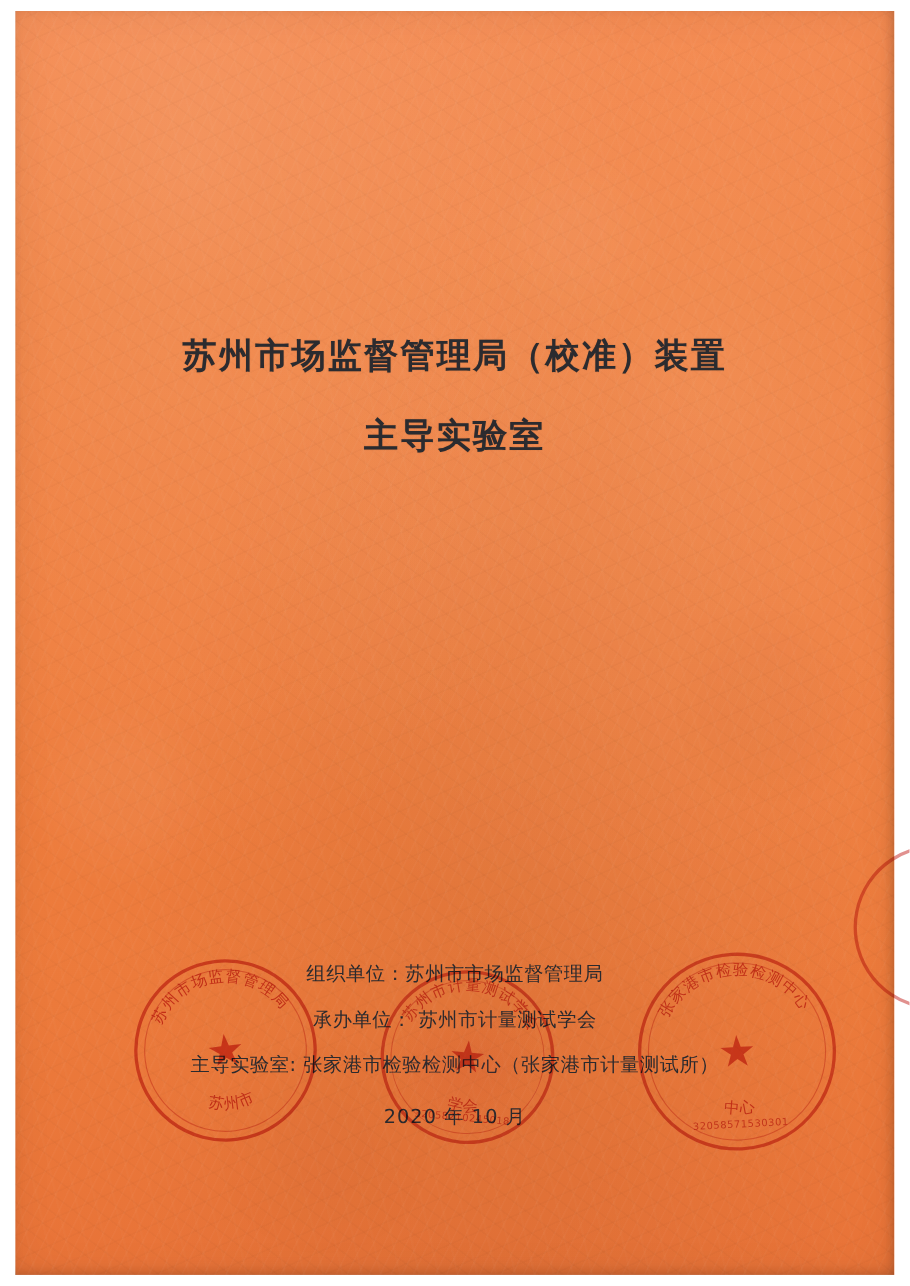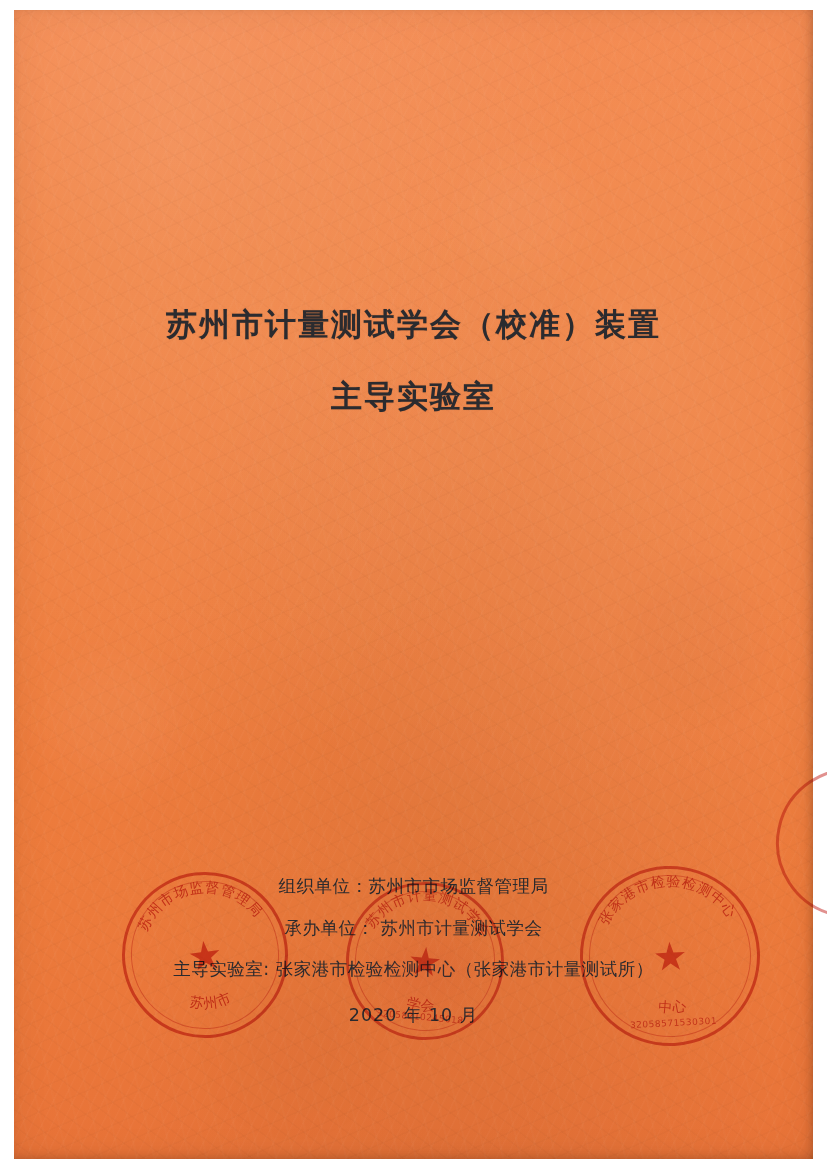--- a/index.html
+++ b/index.html
@@ -166,21 +166,21 @@
 </style>
 </head>
 <body>
 
 <div class="page">
   <div class="cover">
     <div class="texture"></div>
     <div class="texture2"></div>
 
     <div class="title-block">
-      <div class="title-line">苏州市计量测试学会（校准）装置</div>
+      <div class="title-line">苏州市场监督管理局（校准）装置</div>
       <div class="title-line second">主导实验室</div>
     </div>
 
     <div class="credits">
       <div class="credit-row">组织单位：苏州市市场监督管理局</div>
       <div class="credit-row">承办单位： 苏州市计量测试学会</div>
       <div class="credit-row">主导实验室: 张家港市检验检测中心（张家港市计量测试所）</div>
       <div class="date-row">2020 年 10 月</div>
     </div>
 

